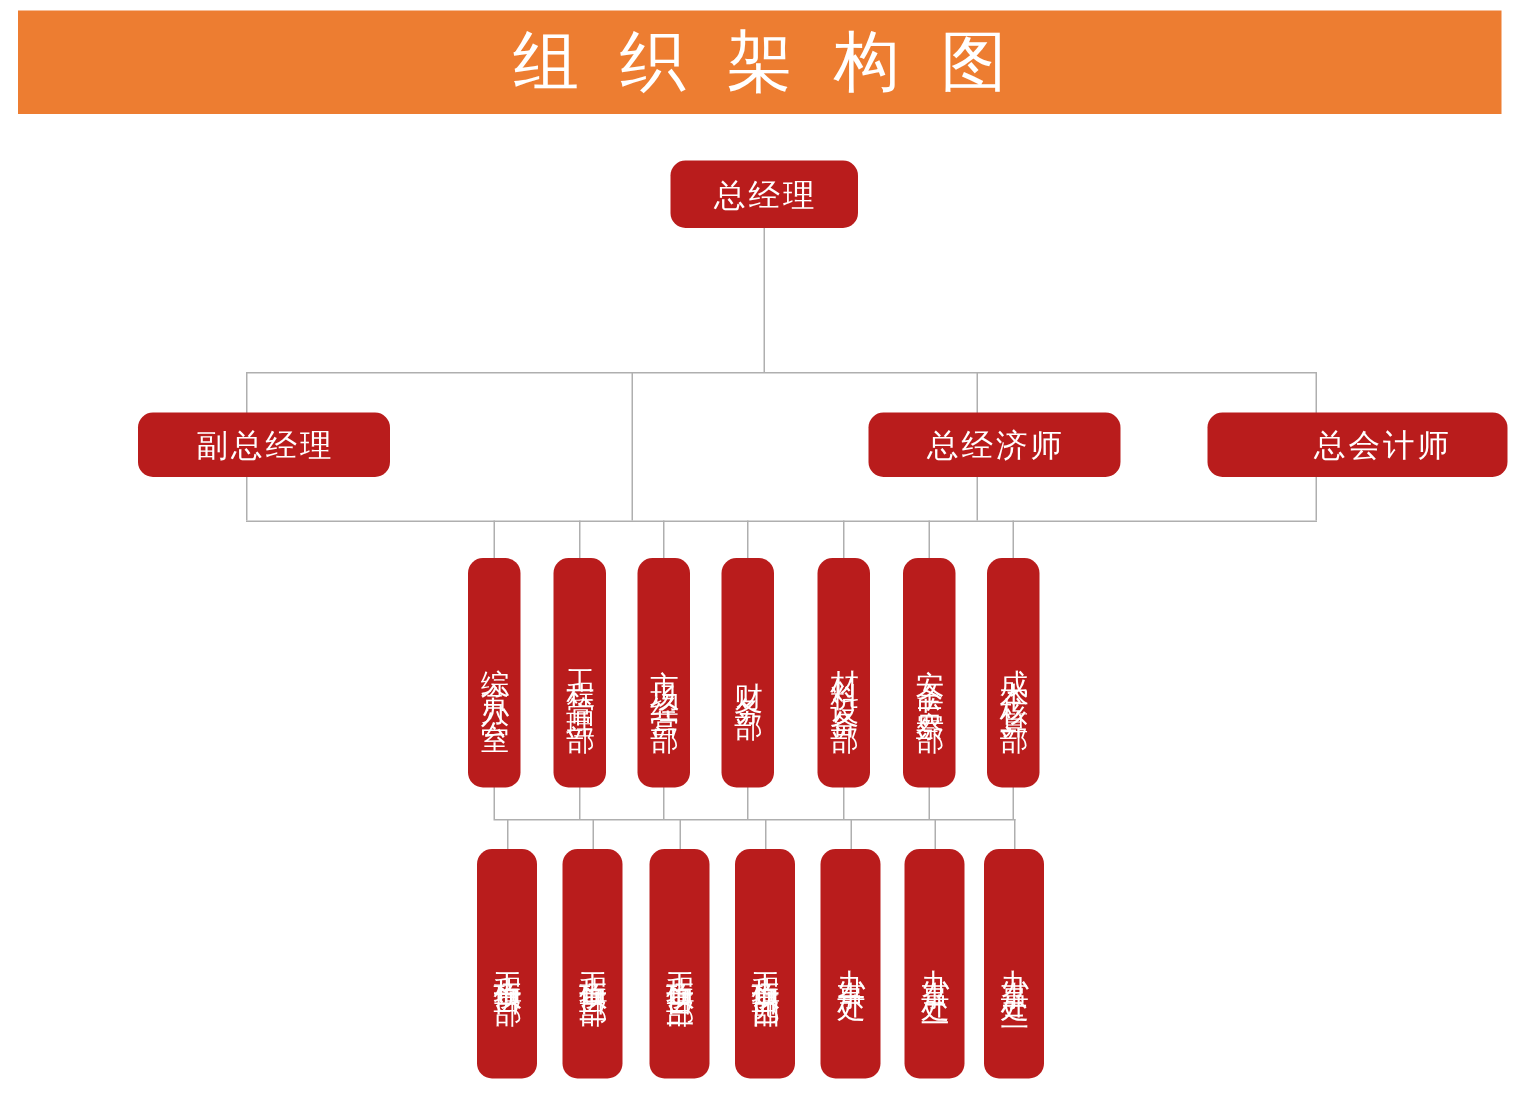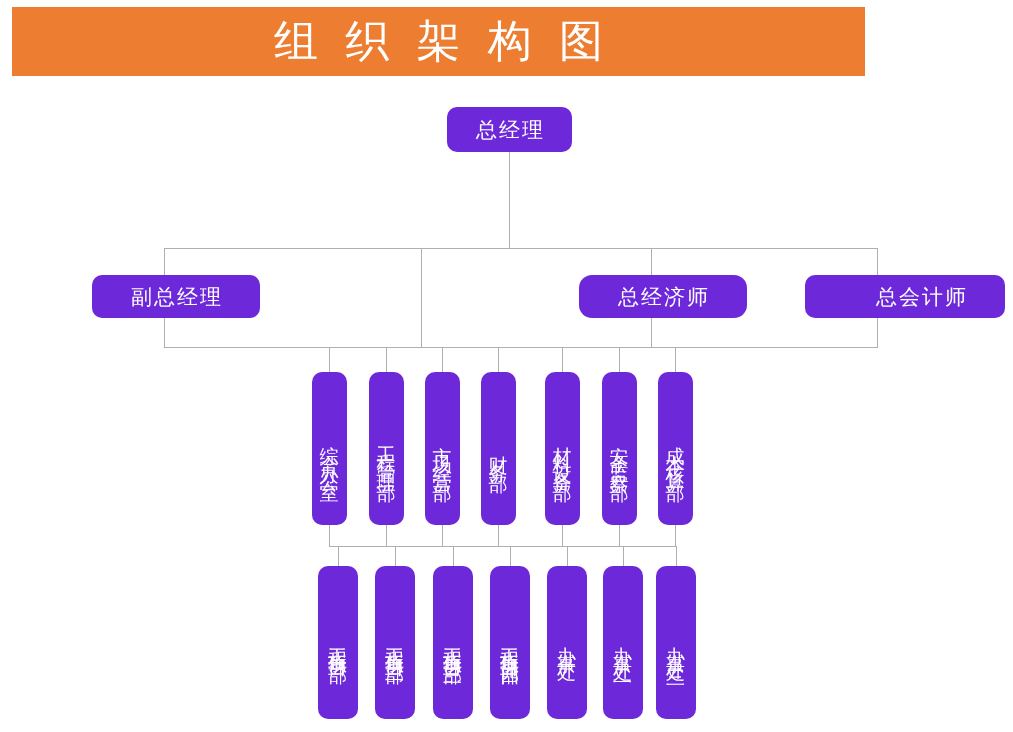--- a/index.html
+++ b/index.html
@@ -4,38 +4,38 @@
 <style>
   html,body { margin:0; padding:0; background:#ffffff; }
   .stage {
     position:relative;
     width:1013px; height:732px;
     background:#ffffff;
     font-family:"Liberation Sans", sans-serif;
     overflow:hidden;
   }
   .banner {
-    position:absolute; left:12px; top:7px; width:853px; height:69px;
+    position:absolute; left:12px; top:7px; width:989px; height:69px;
     background:#ED7D31;
     display:flex; align-items:center; justify-content:center;
   }
   .banner-title {
     color:#ffffff;
     font-size:44px;
     font-weight:400;
     letter-spacing:0.62em;
     margin-right:-0.62em;
     white-space:nowrap;
   }
   .line { position:absolute; background:#AFAFAF; }
   .vl { width:1px; }
   .hl { height:1px; }
   .node {
     position:absolute;
-    background:#6d28d9;
+    background:#b91c1c;
     border-radius:10px;
     display:flex; align-items:center; justify-content:center;
     color:#ffffff;
   }
   .h-node { font-size:21px; }
   .h-node .lbl { letter-spacing:2px; margin-right:-2px; white-space:nowrap; }
   .v-node .lbl {
     writing-mode:vertical-lr;
     text-orientation:upright;
     font-size:19px;
@@ -83,21 +83,21 @@
   <div class="line vl" style="left:623px; top:546px; height:20px;"></div>
   <div class="line vl" style="left:676px; top:546px; height:20px;"></div>
 
   <div class="node h-node root">
     <span class="lbl">总经理</span>
   </div>
 
   <div class="node h-node l2" style="left:92px;">
     <span class="lbl">副总经理</span>
   </div>
-  <div class="node h-node l2" style="left:579px;border-radius:13px;">
+  <div class="node h-node l2" style="left:579px;">
     <span class="lbl">总经济师</span>
   </div>
   <div class="node h-node l2" style="left:805px;padding-left:32px;">
     <span class="lbl">总会计师</span>
   </div>
 
   <div class="node v-node sp9 l3" style="left:312px;">
     <span class="lbl">综合办公室</span>
   </div>
   <div class="node v-node sp9 l3" style="left:369px;">

